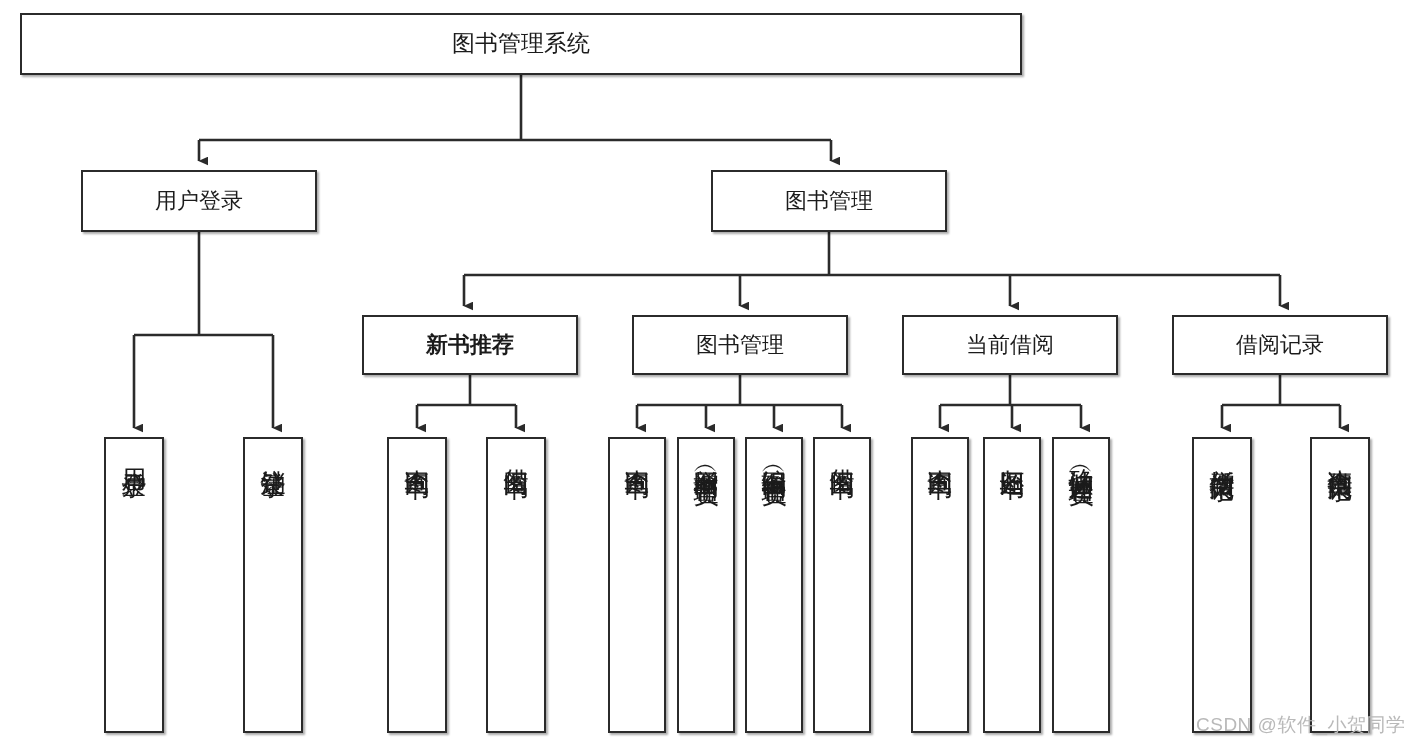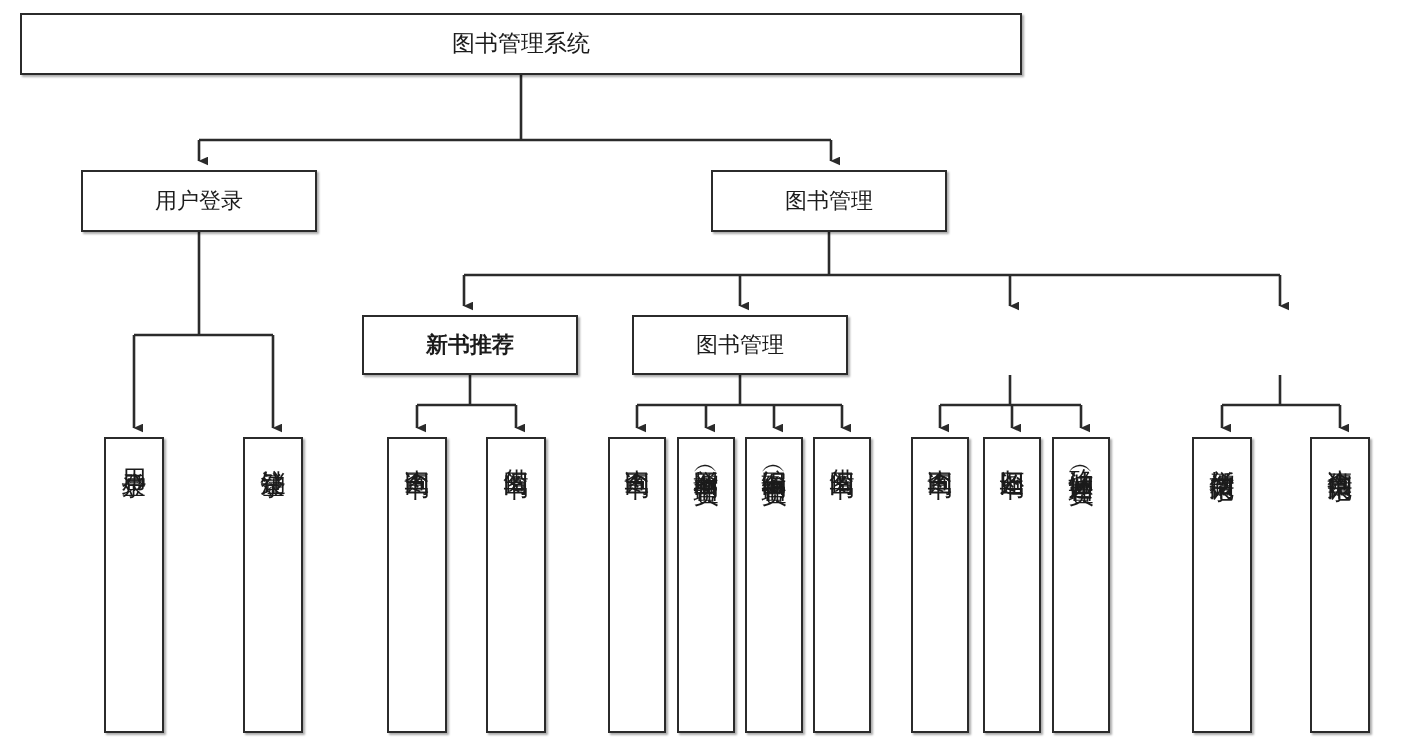--- a/index.html
+++ b/index.html
@@ -135,20 +135,26 @@
   <div class="node-box node-h" style="left: 711px; top: 170px; width: 236px; height: 62px;">
     <span class="node-label">图书管理</span>
   </div>
 
   <div class="node-box node-h" style="left: 362px; top: 315px; width: 216px; height: 60px; font-weight: bold;">
     <span class="node-label">新书推荐</span>
   </div>
   <div class="node-box node-h" style="left: 632px; top: 315px; width: 216px; height: 60px;">
     <span class="node-label">图书管理</span>
   </div>
+  <div class="node-box node-h" style="left: 902px; top: 315px; width: 216px; height: 60px;">
+    <span class="node-label">当前借阅</span>
+  </div>
+  <div class="node-box node-h" style="left: 1172px; top: 315px; width: 216px; height: 60px;">
+    <span class="node-label">借阅记录</span>
+  </div>
 
   <div class="node-box node-v" style="left: 104px; top: 437px; width: 60px; height: 296px;">
     <span class="node-label">用户登录</span>
   </div>
   <div class="node-box node-v" style="left: 243px; top: 437px; width: 60px; height: 296px;">
     <span class="node-label">注销登录</span>
   </div>
   <div class="node-box node-v" style="left: 387px; top: 437px; width: 60px; height: 296px;">
     <span class="node-label">查询图书</span>
   </div>
@@ -176,14 +182,15 @@
   <div class="node-box node-v" style="left: 1052px; top: 437px; width: 58px; height: 296px;">
     <span class="node-label">确认归还（管理员）</span>
   </div>
   <div class="node-box node-v" style="left: 1192px; top: 437px; width: 60px; height: 296px;">
     <span class="node-label">新增借阅记录</span>
   </div>
   <div class="node-box node-v" style="left: 1310px; top: 437px; width: 60px; height: 296px;">
     <span class="node-label">查询借阅记录</span>
   </div>
 
+  <div class="watermark" style="left:1196px; top:712px;">CSDN @软件_小贺同学</div>
 
 </div>
 
 </body></html>

